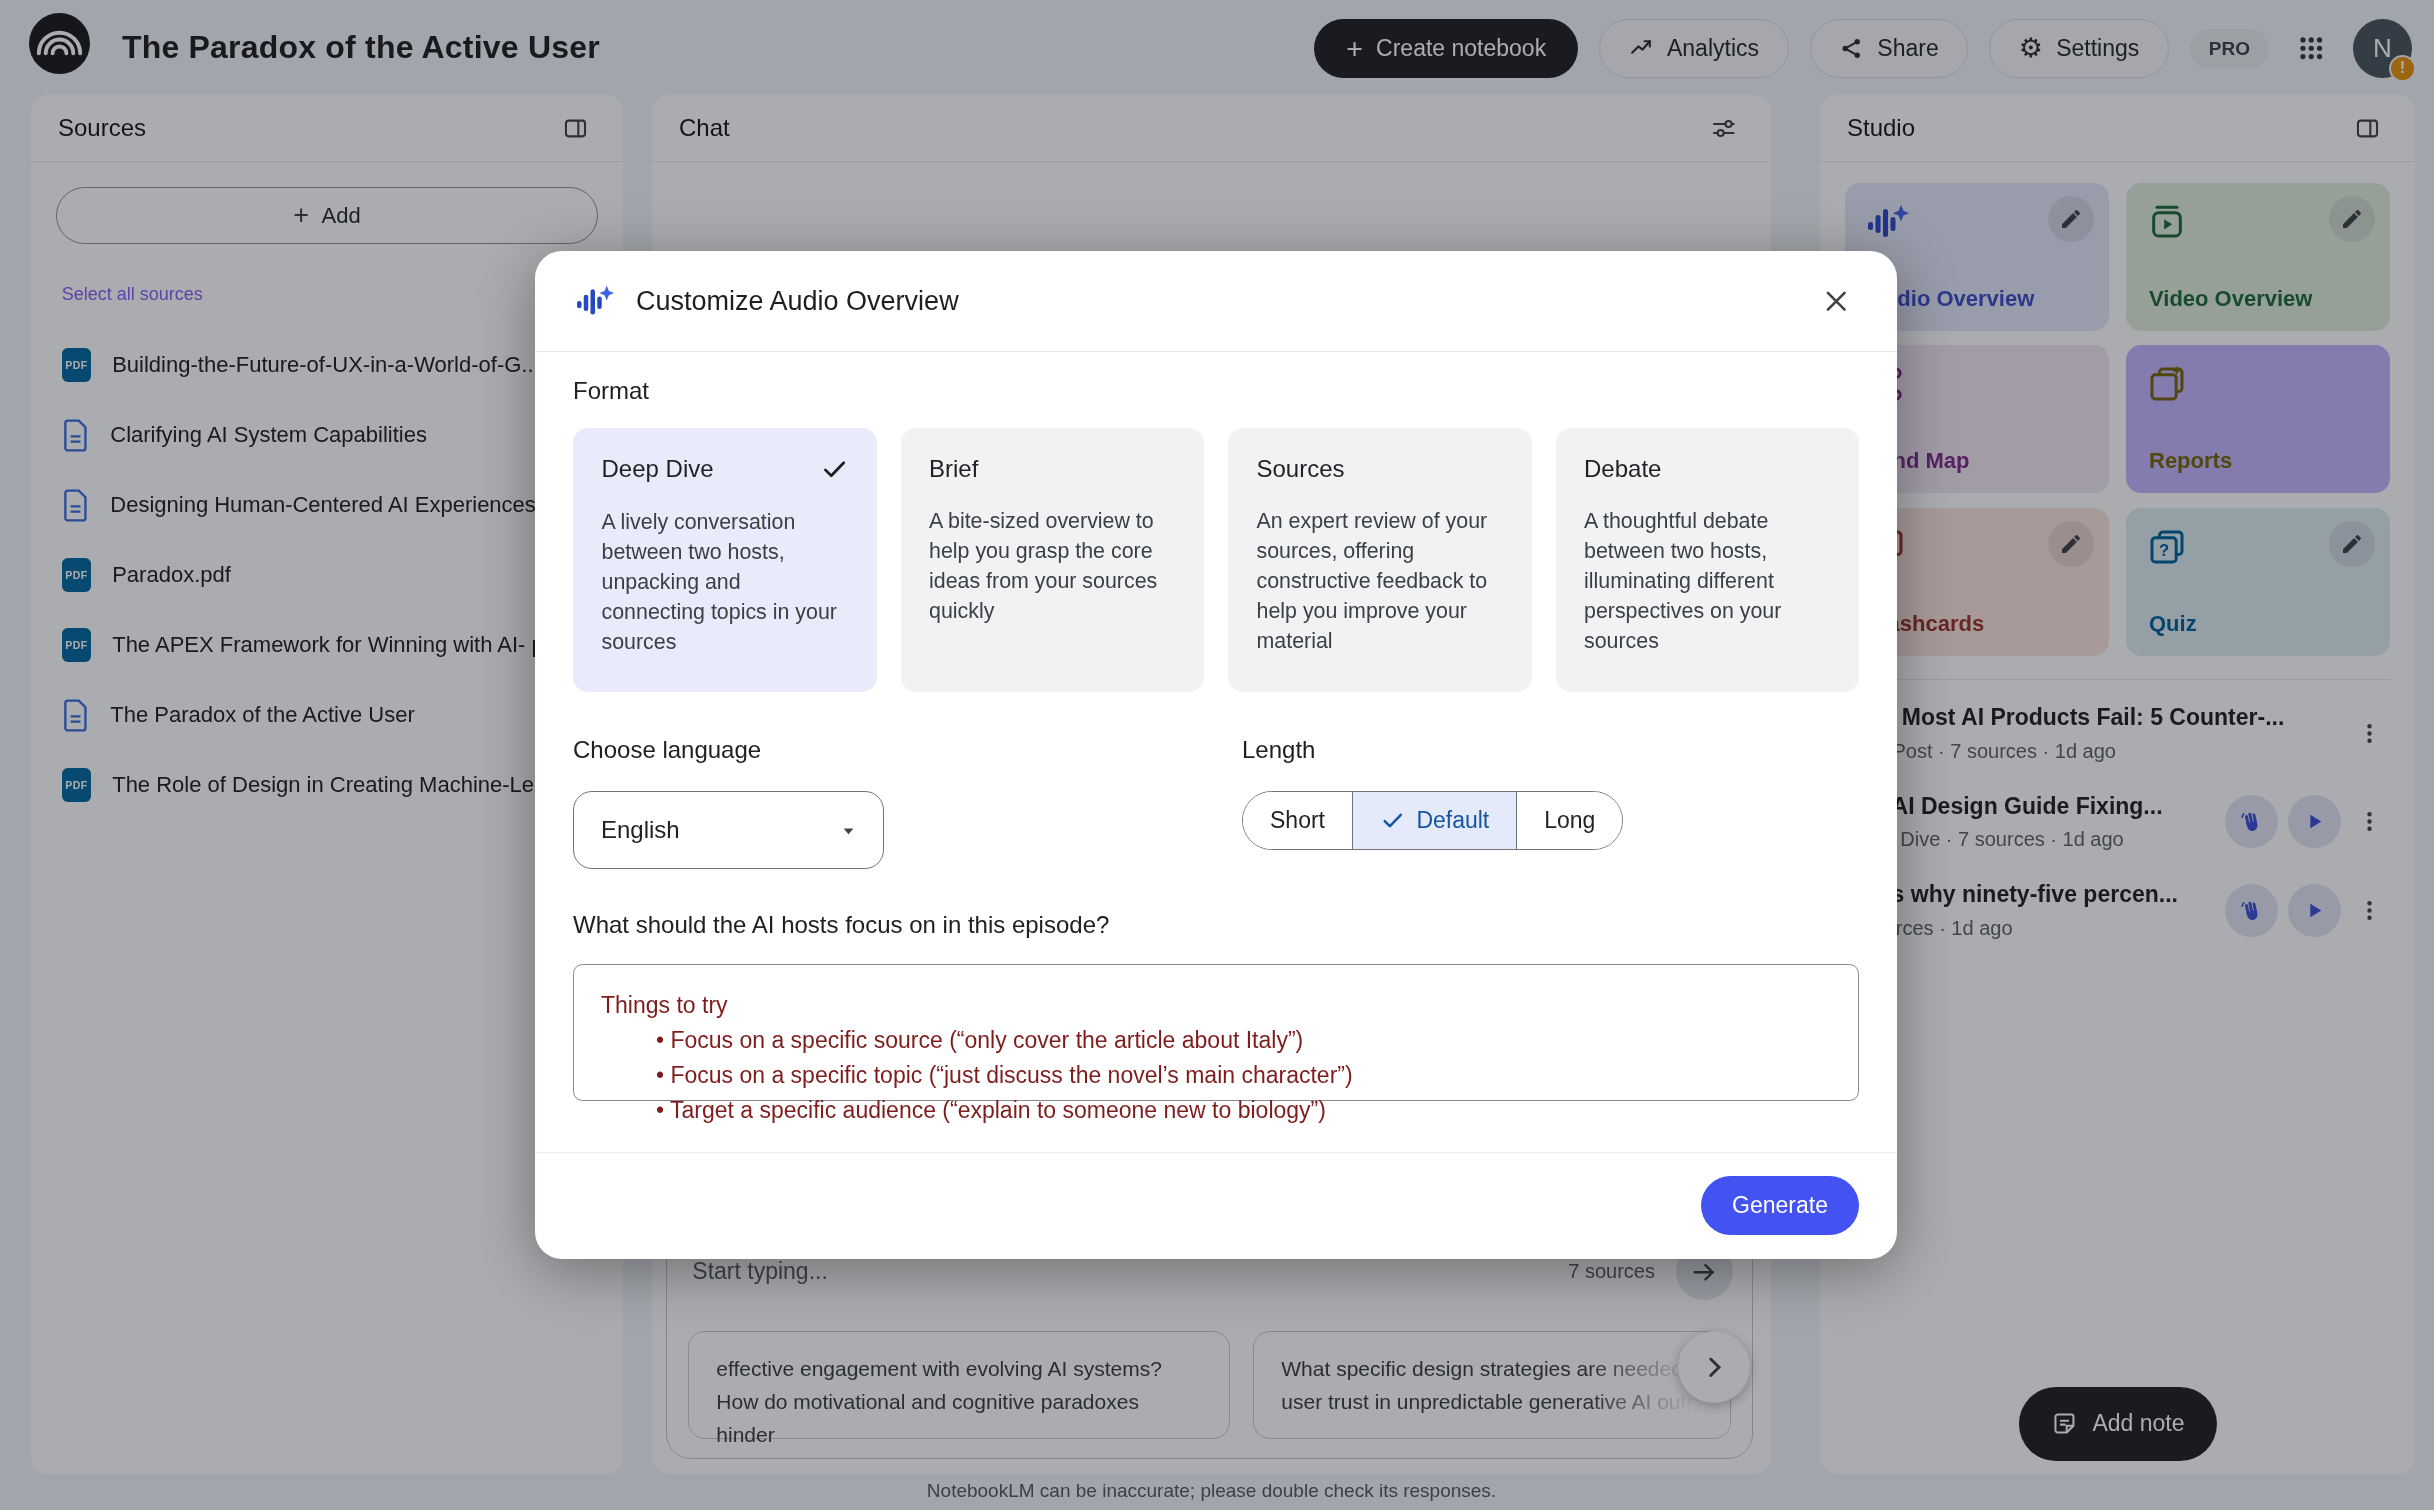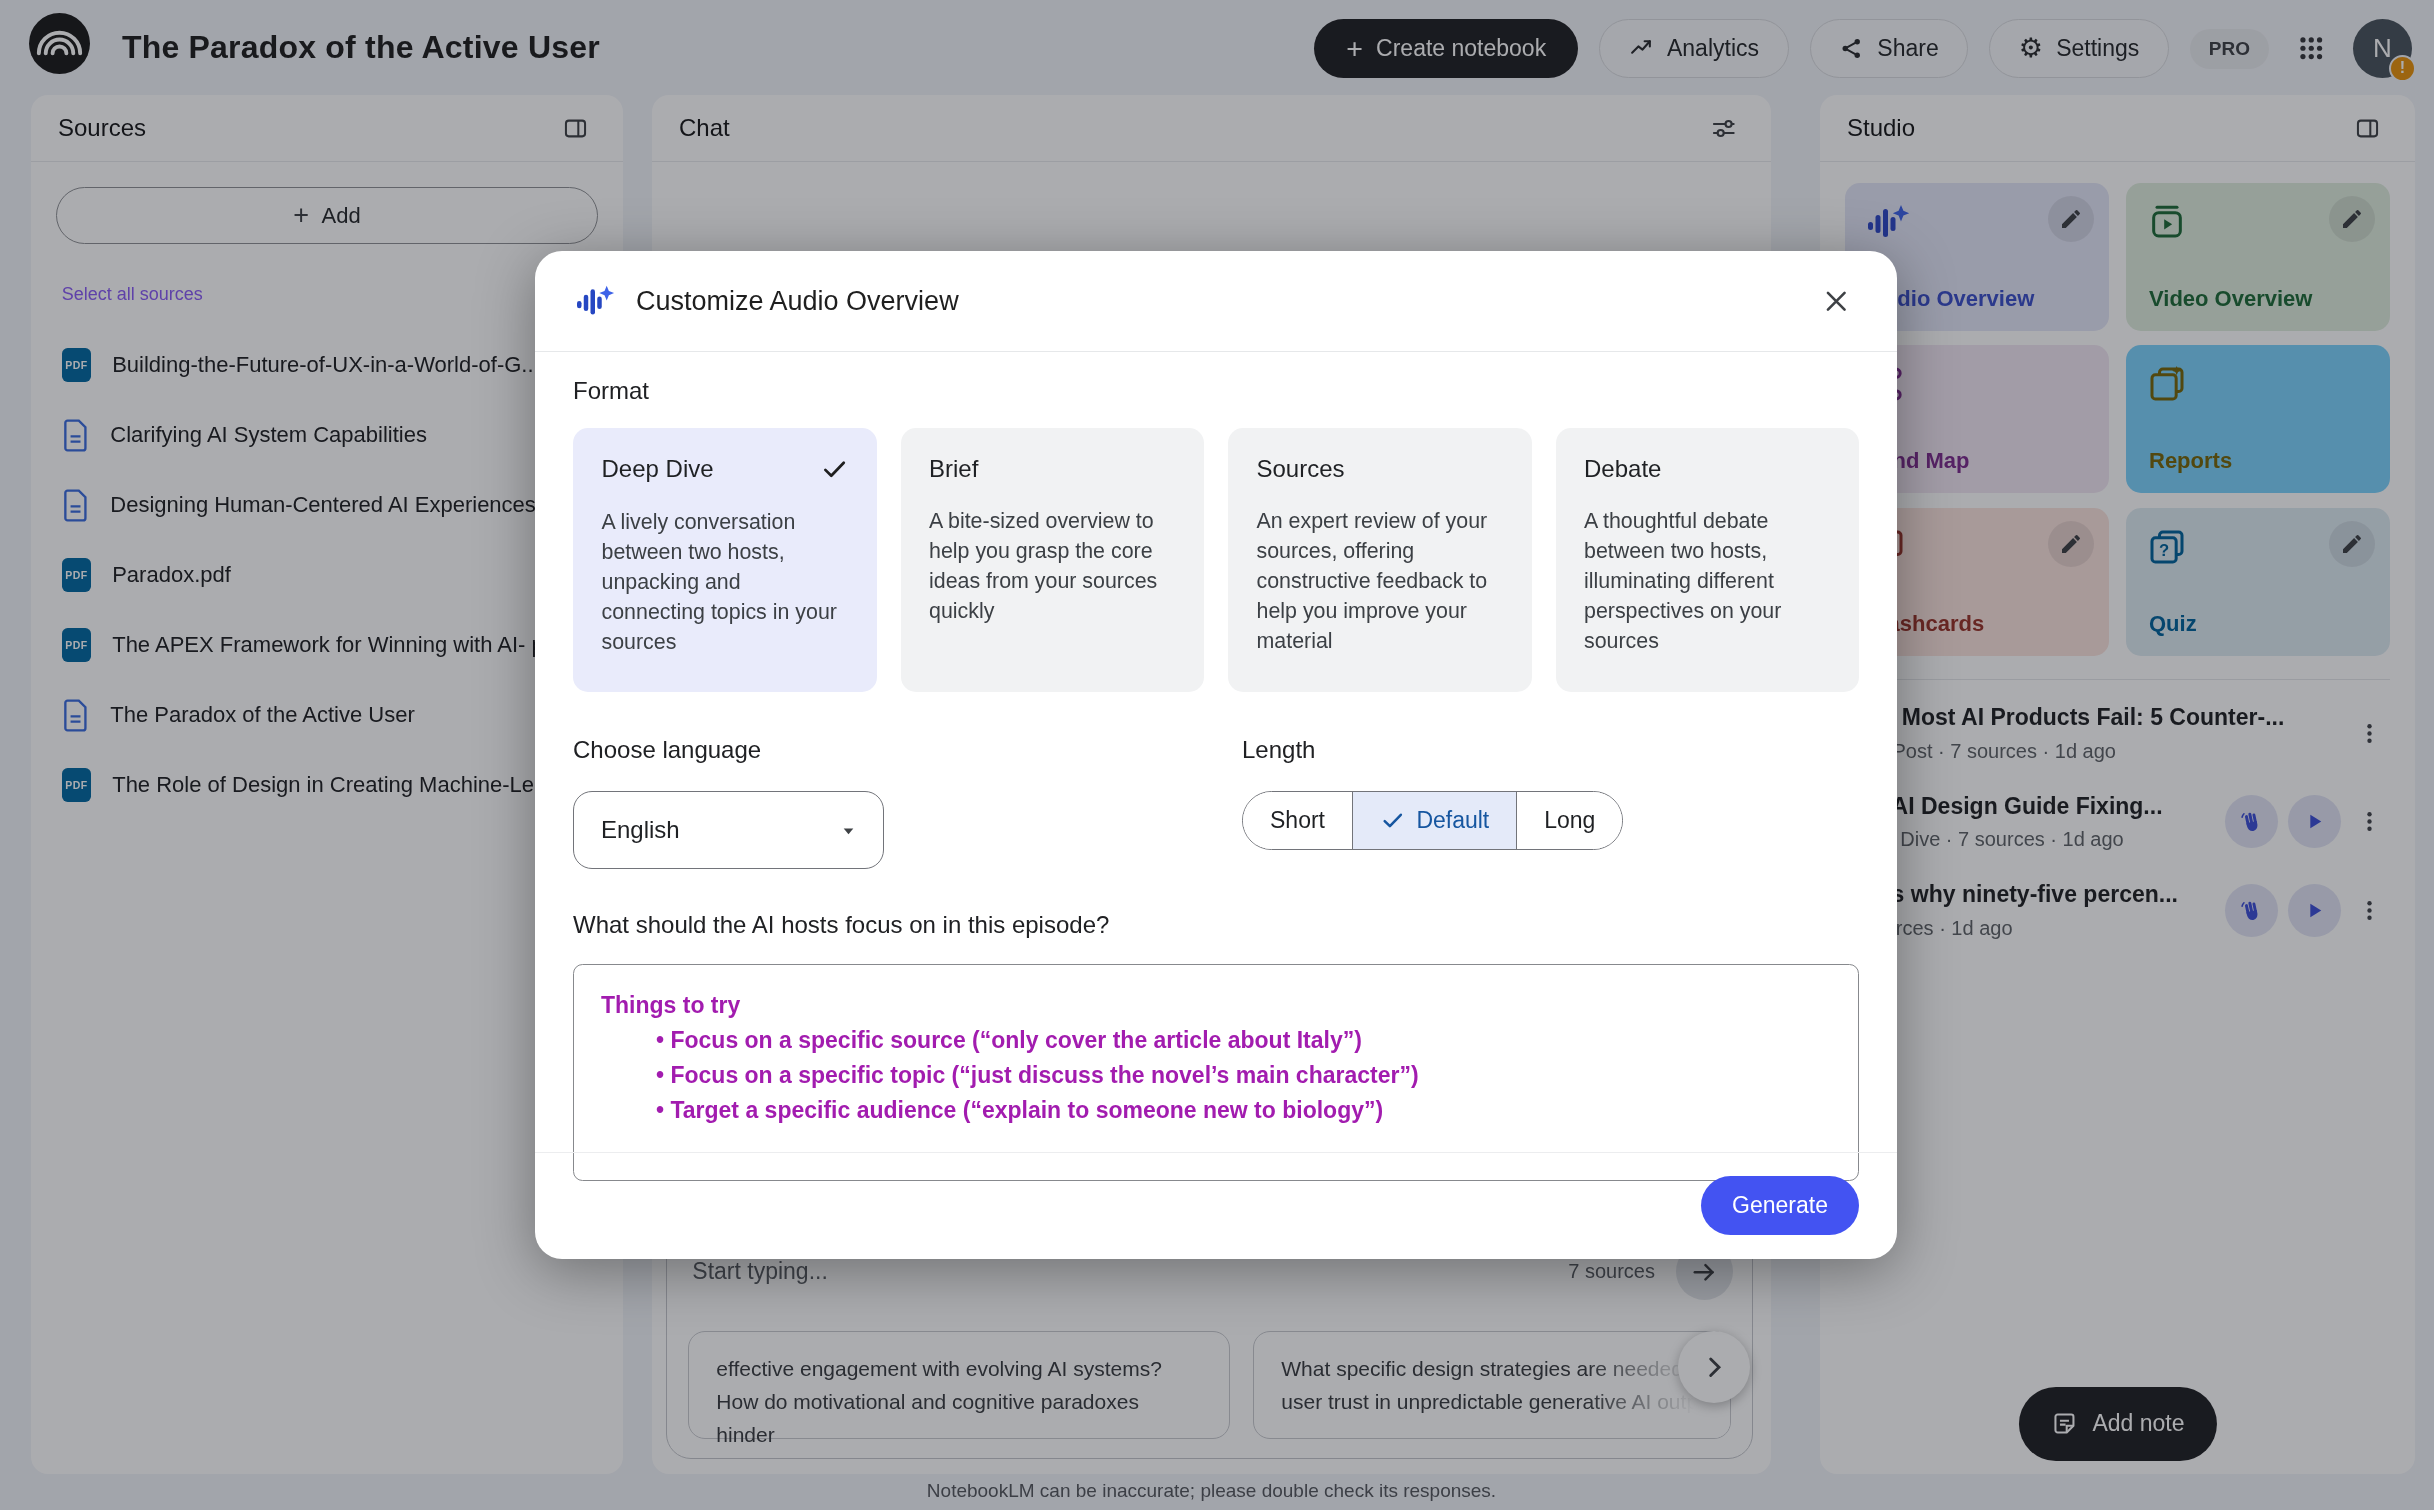--- a/index.html
+++ b/index.html
@@ -56,21 +56,21 @@
 
   
   .studio-body { padding: 21px 25px; }
   .tool-grid { display: grid; grid-template-columns: 1fr 1fr; gap: 14.3px 17px; }
   .tool-card { position: relative; height: 148px; border-radius: 15px; padding: 19px 21px; cursor: pointer; }
   .tool-card .label { position: absolute; left: 23px; bottom: 19px; font-size: 22px; font-weight: bold; }
   .edit-fab { position: absolute; top: 13.3px; right: 15px; width: 46px; height: 46px; border-radius: 50%; background: rgba(60,62,66,.10); border: none; display: flex; align-items: center; justify-content: center; cursor: pointer; }
   .tc-audio { background: #E4E6F7; } .tc-audio .label { color: #3B4FC9; }
   .tc-video { background: #DFEDDD; } .tc-video .label { color: #1E6B38; }
   .tc-mindmap { background: #F2E7F3; } .tc-mindmap .label { color: #7D2C8E; }
-  .tc-reports { background: #7dd3fc; } .tc-reports .label { color: #77660A; }
+  .tc-reports { background: #c4b5fd; } .tc-reports .label { color: #77660A; }
   .tc-flashcards { background: #FBE3DD; } .tc-flashcards .label { color: #99332A; }
   .tc-quiz { background: #DEEBF2; } .tc-quiz .label { color: #01639C; }
   .studio-divider { border: none; border-top: 1px solid #E5E7EA; margin: 23px 0 9.5px; }
   .studio-item { display: flex; align-items: center; padding: 15px 1.9px; gap: 9.5px; }
   .studio-item .texts { flex: 1; min-width: 0; }
   .studio-item .s-title { font-size: 23px; font-weight: bold; color: #1F2124; white-space: nowrap; }
   .studio-item .s-meta { font-size: 20px; color: #5F6368; margin-top: 8.6px; }
   .round-ic { width: 53px; height: 53px; border-radius: 50%; background: #E2E4F5; border: none; display: flex; align-items: center; justify-content: center; cursor: pointer; flex: none; }
   .kebab-btn { width: 38px; height: 38px; border: none; background: transparent; display: flex; align-items: center; justify-content: center; cursor: pointer; flex: none; }
   .add-note-btn { position: absolute; left: 50%; transform: translateX(-50%); bottom: 13.3px; height: 74px; padding: 0 32px; border-radius: 37px; background: #202124; color: #fff; border: none; font-size: 23px; display: flex; align-items: center; gap: 15px; cursor: pointer; font-family: "Liberation Sans", sans-serif; }
@@ -91,21 +91,21 @@
   .fc-desc { margin-top: 23px; font-size: 21.4px; line-height: 30px; color: #3C4045; }
   .lang-len-row { display: flex; margin-top: 44px; }
   .lang-col { width: 669px; }
   .select-box { margin-top: 27px; width: 311px; height: 78px; border: 1.4px solid #72747A; border-radius: 19px; display: flex; align-items: center; padding: 0 23px 0 27px; font-size: 24px; color: #1F2124; cursor: pointer; background: #fff; }
   .select-box .caret { margin-left: auto; }
   .seg-control { margin-top: 27px; display: inline-flex; height: 59px; border: 1.4px solid #72747A; border-radius: 29.5px; overflow: hidden; background: #fff; }
   .seg { display: flex; align-items: center; gap: 11.4px; padding: 0 27px; font-size: 23px; font-weight: 500; color: #1F2124; background: #fff; border: none; cursor: pointer; font-family: "Liberation Sans", sans-serif; }
   .seg + .seg { border-left: 1.4px solid #72747A; }
   .seg.selected { background: #E4EAF9; color: #1656A0; }
   .focus-label { margin-top: 42px; }
-  .focus-box { margin-top: 25px; height: 217px; border: 1.4px solid #87898D; border-radius: 9.5px; padding: 23px 27px; font-size: 23px; color: #a21caf; line-height: 35px; cursor: text; font-weight: bold; }
+  .focus-box { margin-top: 25px; height: 137px; border: 1.4px solid #87898D; border-radius: 9.5px; padding: 23px 27px; font-size: 23px; color: #7f1d1d; line-height: 35px; cursor: text; }
   .focus-box .bullet { padding-left: 55px; }
   .modal-footer { position: absolute; left: 0; right: 0; bottom: 0; height: 107px; border-top: 1px solid #ECEDEF; }
   .generate-btn { position: absolute; right: 38px; top: 23px; width: 158px; height: 59px; border-radius: 29.5px; background: #4353F2; color: #fff; border: none; font-size: 23px; font-weight: 500; cursor: pointer; font-family: "Liberation Sans", sans-serif; }
   svg { display: block; }
 </style>
 </head>
 <body>
 
 <div class="stage">
 

